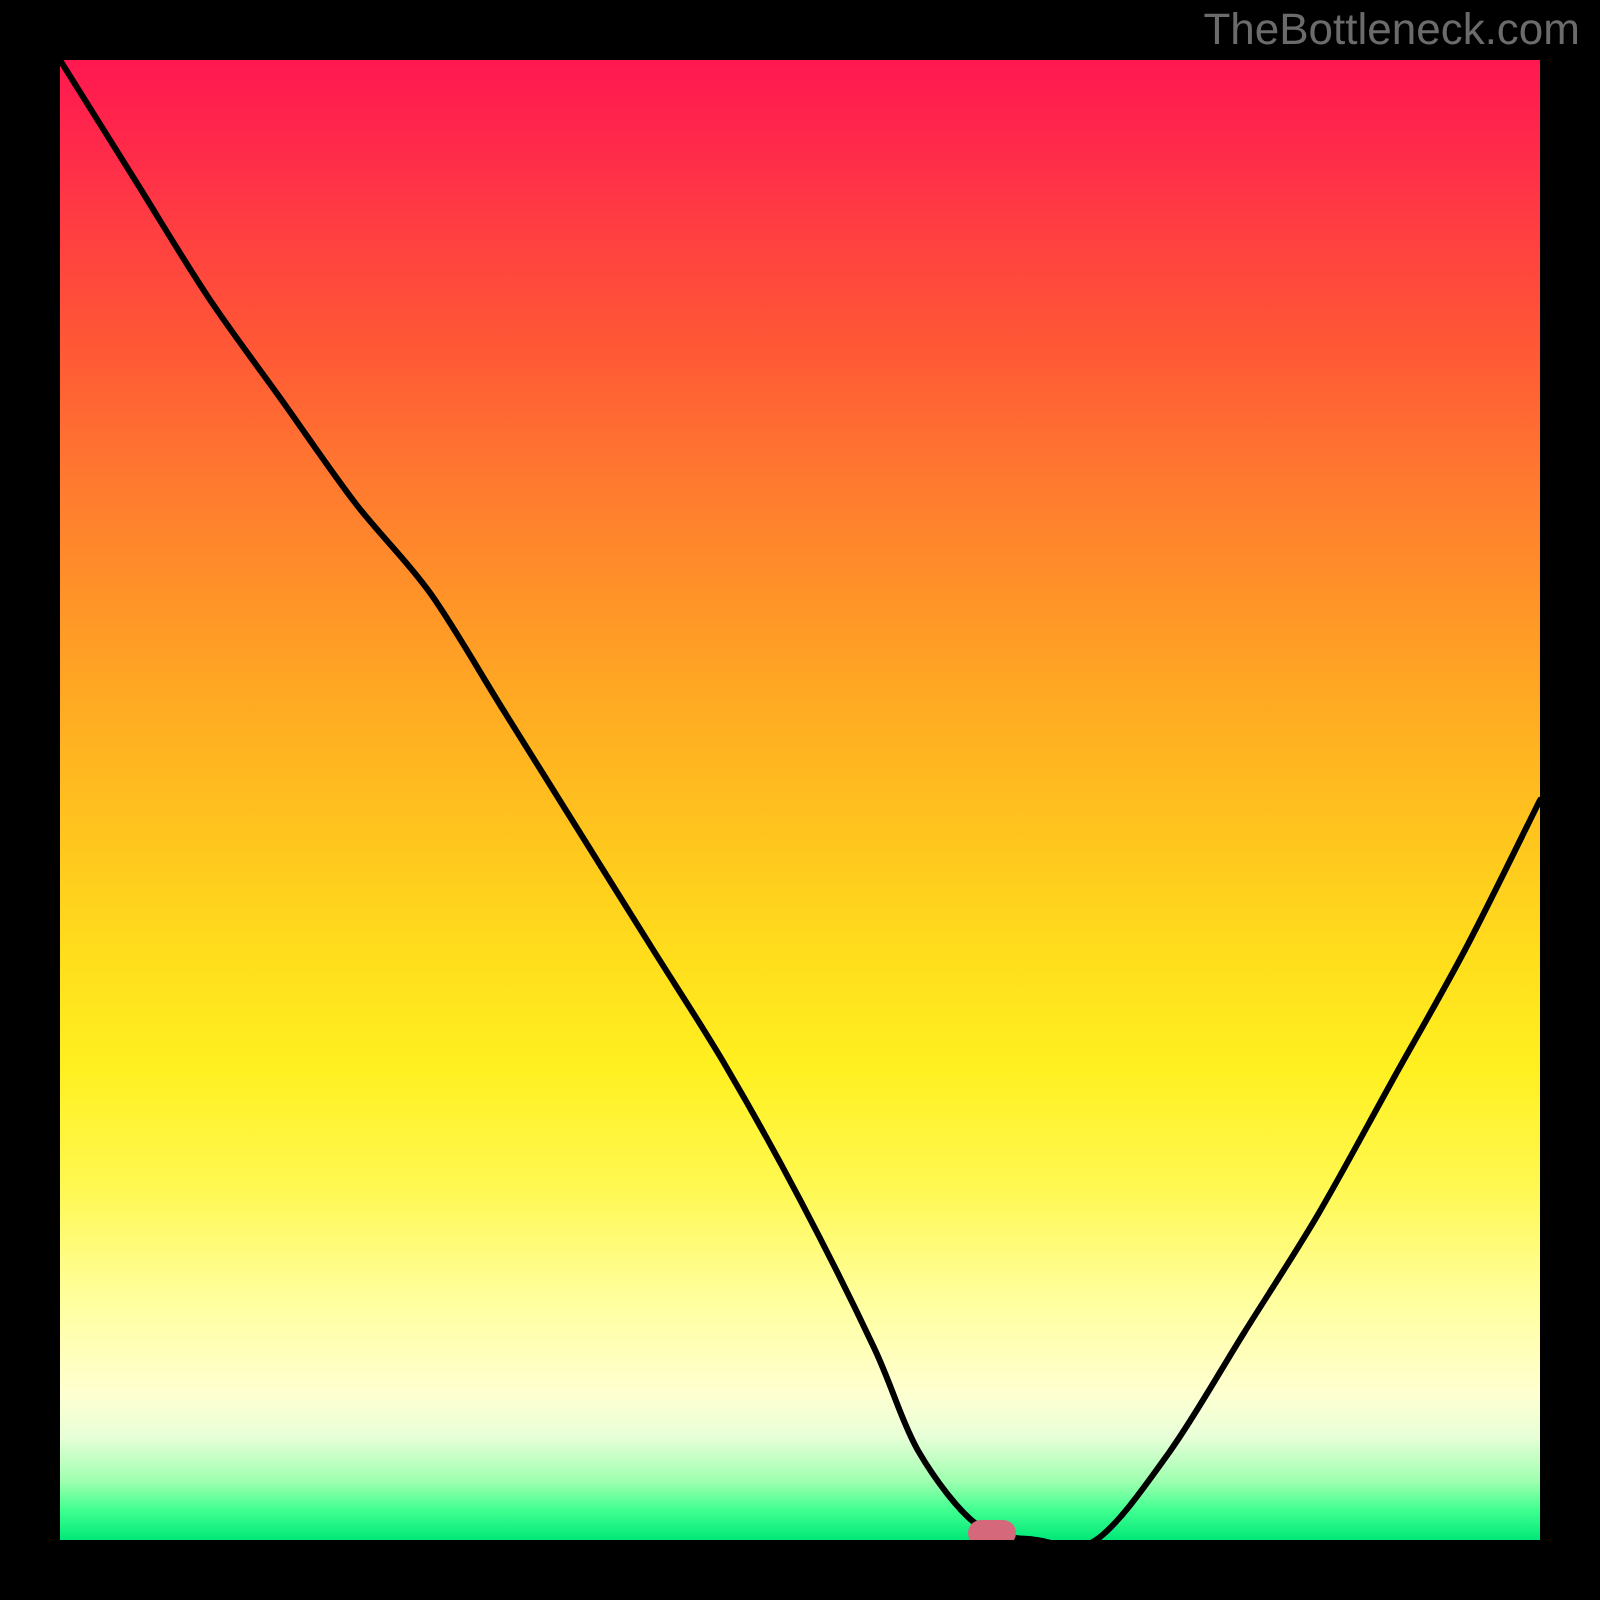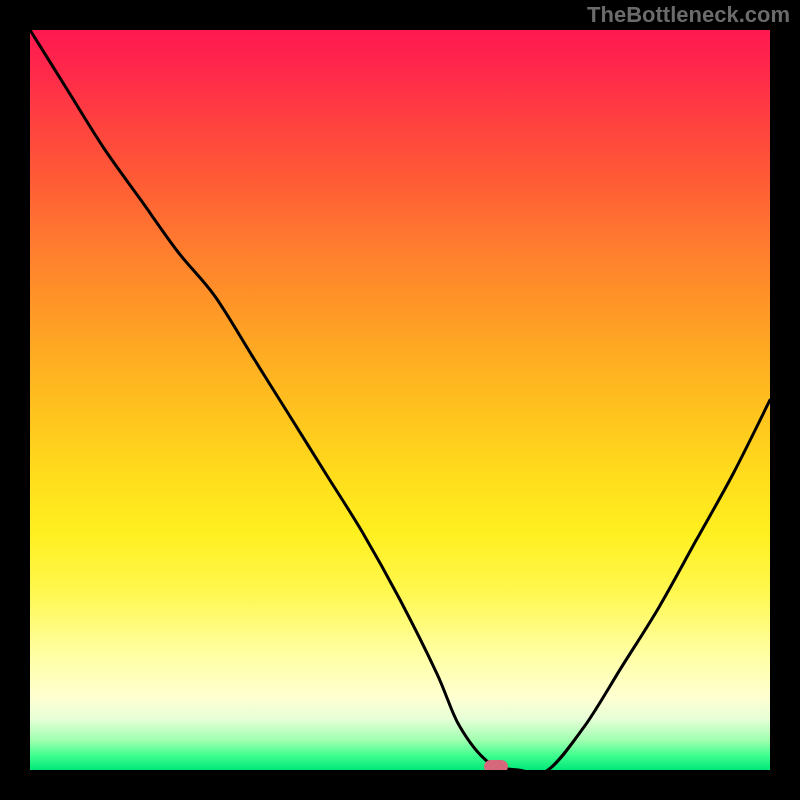--- a/index.html
+++ b/index.html
@@ -10,21 +10,21 @@
     position: relative;
     font-family: Arial, sans-serif;
     overflow: hidden;
   }
   .watermark {
     position: absolute;
     top: 2px;
     right: 10px;
     color: #6b6b6b;
     font-size: 22px;
-    font-weight: 700;
+    font-weight: 400;
     z-index: 4;
   }
   .plot-area {
     position: absolute;
     left: 30px;
     top: 30px;
     width: 740px;
     height: 740px;
     overflow: hidden;
   }

